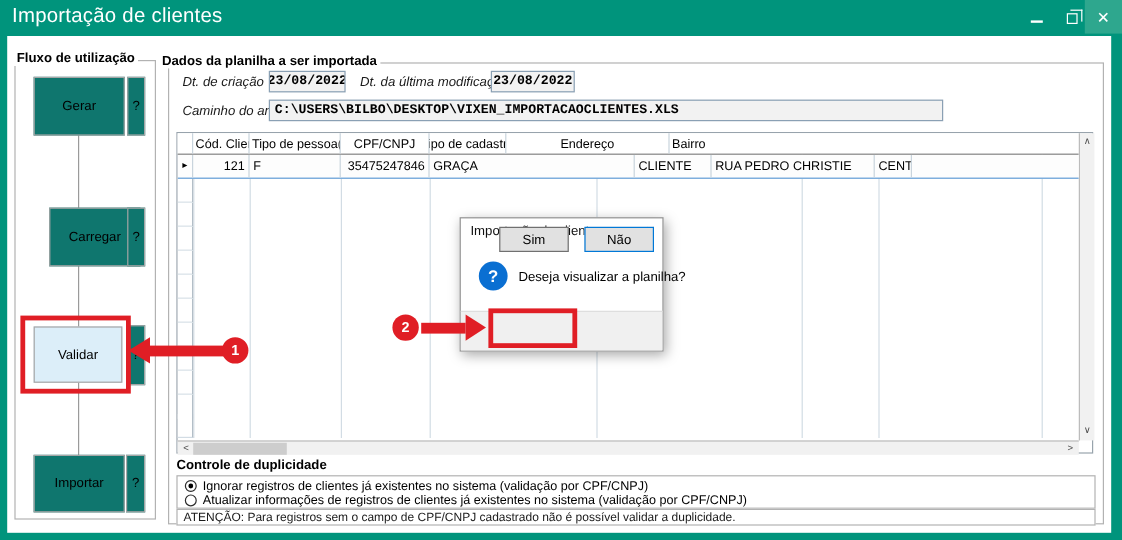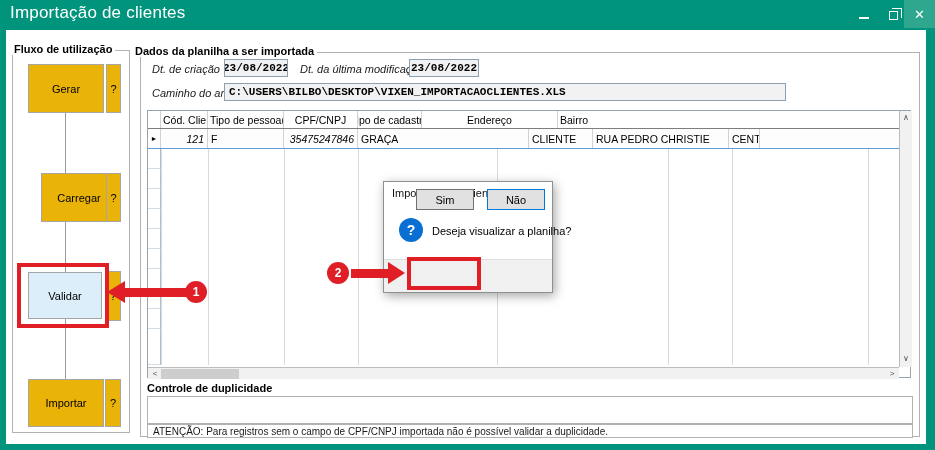--- a/index.html
+++ b/index.html
@@ -27,21 +27,21 @@
 
   
   .groupbox { border:1px solid #b2b2b2; background:#fff; }
   .group-label { font-size:11px; font-weight:bold; color:#000; background:#fff; padding:0 3px; z-index:2; white-space:nowrap; }
 
   
   .flow-box { left:12px; top:50px; width:118px; height:383px; }
   .flow-label { left:11px; top:43px; }
   .flow-line { left:65px; top:88px; width:1px; height:316px; background:#9a9a9a; z-index:0; }
   .flow-btn {
-    background:#eab308; border:1px solid #a6a6a6; font-size:11px; color:#000;
+    background:#0f766e; border:1px solid #a6a6a6; font-size:11px; color:#000;
     display:flex; align-items:center; justify-content:center; z-index:1; cursor:default;
   }
   .btn-gerar    { left:28px; top:64px;  width:76px; height:49px; }
   .help-gerar   { left:106px; top:64px; width:15px; height:49px; }
   .btn-carregar { left:28px; top:173px; width:76px; height:49px;margin-left:13px; }
   .help-carregar{ left:106px; top:173px; width:15px; height:49px; }
   .btn-validar  { left:28px; top:272px; width:74px; height:47px; background:#dceef9; }
   .help-validar { left:105px; top:271px; width:16px; height:50px; }
   .btn-importar { left:28px; top:379px; width:76px; height:48px; }
   .help-importar{ left:105px; top:379px; width:16px; height:48px; }
@@ -66,21 +66,21 @@
   .g-header { position:absolute; left:0; top:0; width:751px; height:18px; display:flex; border-bottom:1px solid #7e7e7e; background:#fff; }
   .g-hcell { height:100%; border-right:1px solid #c9d4dd; display:flex; align-items:center; padding:0 2px; overflow:hidden; white-space:nowrap; }
   .c0{width:13px;} .c1{width:47px;} .c2{width:76px;} .c3{width:74px;} .c4{width:139px;}
   .c5{width:171px;} .c6{width:64px;} .c7{width:136px;} .c8{width:31px; border-right:none;}
   .ha-c { justify-content:center; }
   .g-body { position:absolute; left:0; top:18px; width:751px; height:236px; overflow:hidden; }
   .g-colline { position:absolute; top:0; bottom:0; width:1px; background:#d2dce4; }
   .g-ind { position:absolute; left:0; width:13px; height:20px; border-right:1px solid #b3bec7; border-bottom:1px solid #d2dce4; background:#fff; }
   .g-row { position:absolute; left:0; top:0; width:751px; height:20px; display:flex; background:#fdfdfd; border-bottom:1px solid #5f9bd5; z-index:1; }
   .g-cell { height:100%; border-right:1px solid #c9d4dd; display:flex; align-items:center; padding:0 3px; overflow:hidden; white-space:nowrap; }
-  .num { justify-content:flex-end;font-style:italic; }
+  .num { justify-content:flex-end; }
   .row-marker { font-size:7px; color:#000; justify-content:center; padding:0; }
   .vscroll { position:absolute; left:751px; top:0; width:13px; height:256px; background:#f1f1f1; border-left:1px solid #bcbcbc; }
   .hscroll { position:absolute; left:0; top:256px; width:751px; height:12px; background:#f1f1f1; border-top:1px solid #bcbcbc; }
   .sc-arrow { position:absolute; color:#4d4d4d; font-size:8px; line-height:8px; width:12px; height:12px; display:flex; align-items:center; justify-content:center; }
   .sa-up{ left:0; top:1px; } .sa-down{ left:0; top:242px; }
   .sa-left{ left:1px; top:0; } .sa-right{ left:738px; top:0; }
   .h-thumb { position:absolute; left:13px; top:1px; width:78px; height:10px; background:#cdcdcd; }
 
   
   .dup-label { left:147px; top:382px; background:transparent; padding:0; }
@@ -205,23 +205,31 @@
   </div>
   <div class="hscroll">
     <div class="sc-arrow sa-left">&lt;</div>
     <div class="h-thumb"></div>
     <div class="sc-arrow sa-right">&gt;</div>
   </div>
 </div>
 
 <div class="abs group-label dup-label">Controle de duplicidade</div>
 <div class="abs dup-panel">
+  <div class="radio-row r1">
+    <span class="radio checked"></span>
+    <span class="radio-text">Ignorar registros de clientes já existentes no sistema (validação por CPF/CNPJ)</span>
+  </div>
+  <div class="radio-row r2">
+    <span class="radio"></span>
+    <span class="radio-text">Atualizar informações de registros de clientes já existentes no sistema (validação por CPF/CNPJ)</span>
+  </div>
 </div>
 <div class="abs warn-strip">
-  <span class="warn-text">ATENÇÃO: Para registros sem o campo de CPF/CNPJ importada não é possível validar a duplicidade.</span>
+  <span class="warn-text">ATENÇÃO: Para registros sem o campo de CPF/CNPJ cadastrado não é possível validar a duplicidade.</span>
 </div>
 
 <div class="abs dialog">
   <div class="dlg-title">Importação de clientes</div>
   <div class="dlg-close">×</div>
   <div class="dlg-icon">?</div>
   <div class="dlg-msg">Deseja visualizar a planilha?</div>
   <div class="dlg-strip"></div>
   <div class="dlg-btn dlg-yes">Sim</div>
   <div class="dlg-btn dlg-no">Não</div>

